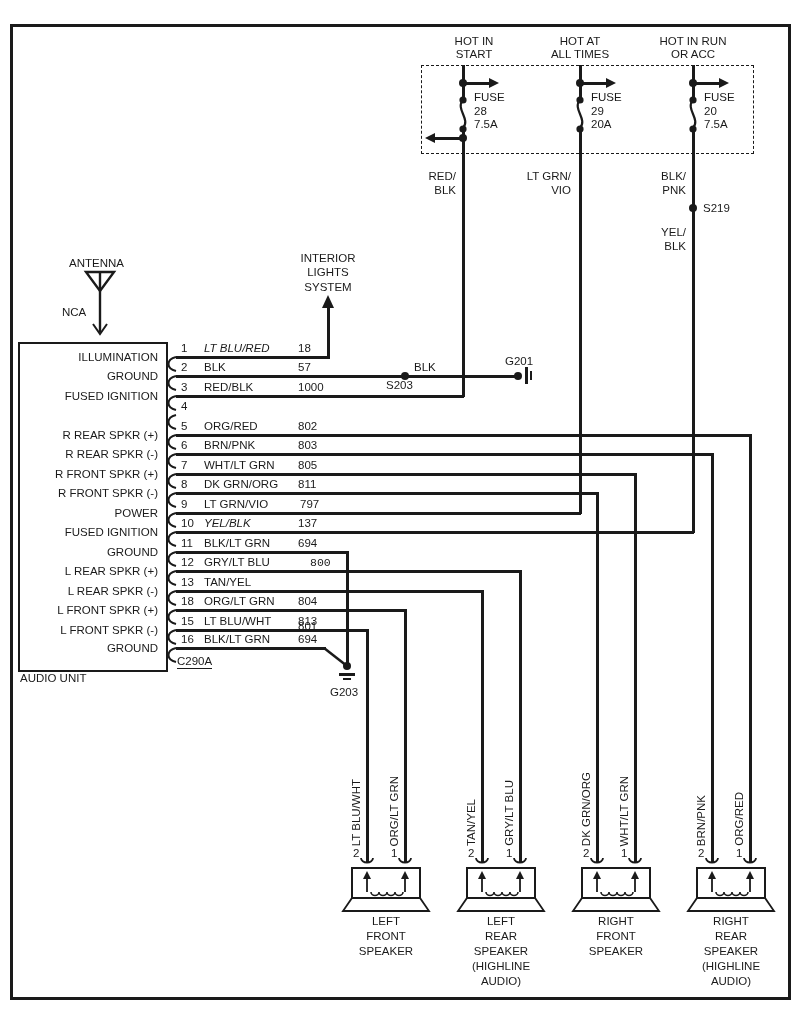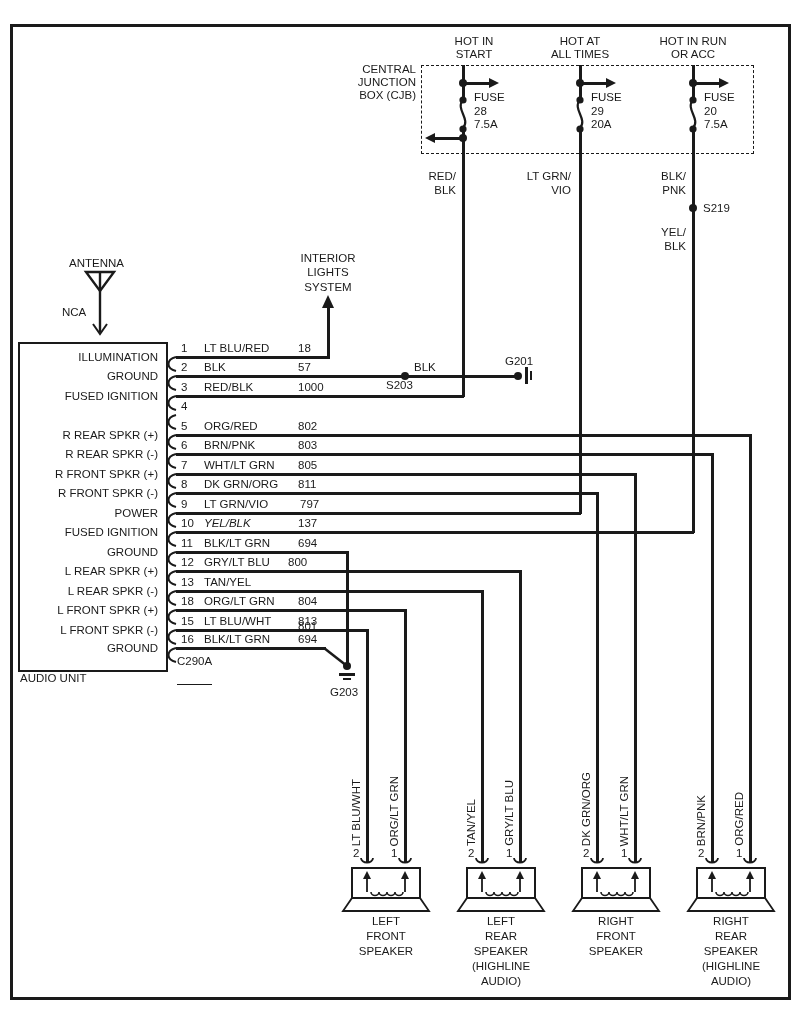--- a/index.html
+++ b/index.html
@@ -22,44 +22,39 @@
   svg{position:absolute;overflow:visible;}
 </style>
 </head>
 <body>
 
 <div id="diagram">
 
   <div class="box" style="left:10px;top:24px;width:775px;height:970px;border-width:3px;"></div>
 
   <div style="position:absolute;left:421px;top:65px;width:331px;height:87px;border:1.6px dashed #1a1a1a;"></div>
-  <div class="txt rgt" style="left:320px;top:63px;width:96px;line-height:13.2px;">
-    <div>CENTRAL</div>
-    <div>JUNCTION</div>
-    <div>BOX (CJB)</div>
-  </div>
 
   <div class="txt" style="left:69px;top:257px;">ANTENNA</div>
   <svg style="left:82px;top:270px;" width="40" height="72" viewBox="0 0 40 72">
     <polygon points="4,2 32,2 18,21" fill="none" stroke="#1a1a1a" stroke-width="2.4"></polygon>
     <line x1="18" y1="2" x2="18" y2="62" stroke="#1a1a1a" stroke-width="2.4"></line>
     <polyline points="11,54 18,64 25,54" fill="none" stroke="#1a1a1a" stroke-width="2"></polyline>
   </svg>
   <div class="txt" style="left:62px;top:306px;">NCA</div>
 
   <div class="txt ctr" style="left:328px;top:251px;line-height:14.4px;">
     <div>INTERIOR</div>
     <div>LIGHTS</div>
     <div>SYSTEM</div>
   </div>
   <div class="arrUp" style="left:321.5px;top:295px;"></div>
 
   <div class="box" style="left:18px;top:342px;width:146px;height:326px;"></div>
   <div class="txt" style="left:20px;top:672px;">AUDIO UNIT</div>
-  <div class="txt" style="left:177px;top:655px;border-bottom:1.6px solid #1a1a1a;padding-bottom:16px;">C290A</div>
+  <div class="txt" style="left:177px;top:655px;border-bottom:1.6px solid #1a1a1a;padding-bottom:0;">C290A</div>
 
   <div class="txt" style="left:414px;top:361px;">BLK</div>
   <div class="txt" style="left:386px;top:379px;">S203</div>
   <div class="dot" style="left:401px;top:372px;"></div>
   <div class="txt" style="left:505px;top:355px;">G201</div>
   <div class="dot" style="left:514px;top:372px;"></div>
   <div class="wire" style="left:525px;top:367px;width:2.5px;height:17px;"></div>
   <div class="wire" style="left:530px;top:371px;width:2px;height:9px;"></div>
 
   <div class="dot" style="left:689px;top:204px;"></div>
@@ -148,21 +143,21 @@
       </div>
       <div class="txt rgt" style="left: 606px; top: 225px; width: 80px; line-height: 14px;">
         <div>YEL/</div>
         <div>BLK</div>
       </div>
       <div class="txt rgt" style="left: 22px; top: 351px; width: 136px;">ILLUMINATION</div>
       <svg width="14" height="16" style="left: 163px; top: 356px;">
         <path d="M13,1 C3,3.5 3,12.5 13,15" fill="none" stroke="#1a1a1a" stroke-width="2"></path>
       </svg>
       <div class="txt" style="left: 181px; top: 342px;">1</div>
-      <div class="txt" style="left: 204px; top: 342px;">LT BLU/RED</div>
+      <div class="txt" style="left: 204px; top: 342px; font-style: italic;">LT BLU/RED</div>
       <div class="txt" style="left: 298px; top: 342px;">18</div>
       <div class="wire" style="left: 176px; top: 356px; width: 154px; height: 2.5px;"></div>
       <div class="txt rgt" style="left: 22px; top: 370px; width: 136px;">GROUND</div>
       <svg width="14" height="16" style="left: 163px; top: 375px;">
         <path d="M13,1 C3,3.5 3,12.5 13,15" fill="none" stroke="#1a1a1a" stroke-width="2"></path>
       </svg>
       <div class="txt" style="left: 181px; top: 361px;">2</div>
       <div class="txt" style="left: 204px; top: 361px;">BLK</div>
       <div class="txt" style="left: 298px; top: 361px;">57</div>
       <div class="wire" style="left: 176px; top: 375px; width: 343px; height: 2.5px;"></div>
@@ -234,21 +229,21 @@
       <div class="txt" style="left: 181px; top: 537px;">11</div>
       <div class="txt" style="left: 204px; top: 537px;">BLK/LT GRN</div>
       <div class="txt" style="left: 298px; top: 537px;">694</div>
       <div class="wire" style="left: 176px; top: 551px; width: 172px; height: 2.5px;"></div>
       <div class="txt rgt" style="left: 22px; top: 565px; width: 136px;">L REAR SPKR (+)</div>
       <svg width="14" height="16" style="left: 163px; top: 570px;">
         <path d="M13,1 C3,3.5 3,12.5 13,15" fill="none" stroke="#1a1a1a" stroke-width="2"></path>
       </svg>
       <div class="txt" style="left: 181px; top: 556px;">12</div>
       <div class="txt" style="left: 204px; top: 556px;">GRY/LT BLU</div>
-      <div class="txt" style="left: 288px; top: 556px;">800</div>
+      <div class="txt" style="left: 310px; top: 556px; font-family: Liberation Mono, monospace;">800</div>
       <div class="wire" style="left: 176px; top: 570px; width: 345px; height: 2.5px;"></div>
       <div class="txt rgt" style="left: 22px; top: 585px; width: 136px; text-align: right;">L REAR SPKR (-)</div>
       <svg width="14" height="16" style="left: 163px; top: 590px;">
         <path d="M13,1 C3,3.5 3,12.5 13,15" fill="none" stroke="#1a1a1a" stroke-width="2"></path>
       </svg>
       <div class="txt" style="left: 181px; top: 576px;">13</div>
       <div class="txt" style="left: 204px; top: 576px;">TAN/YEL</div>
       <div class="txt" style="left: 298px; top: 576px; margin-top: 44px;">801</div>
       <div class="wire" style="left: 176px; top: 590px; width: 307px; height: 2.5px;"></div>
       <div class="txt rgt" style="left: 22px; top: 604px; width: 136px;">L FRONT SPKR (+)</div>

